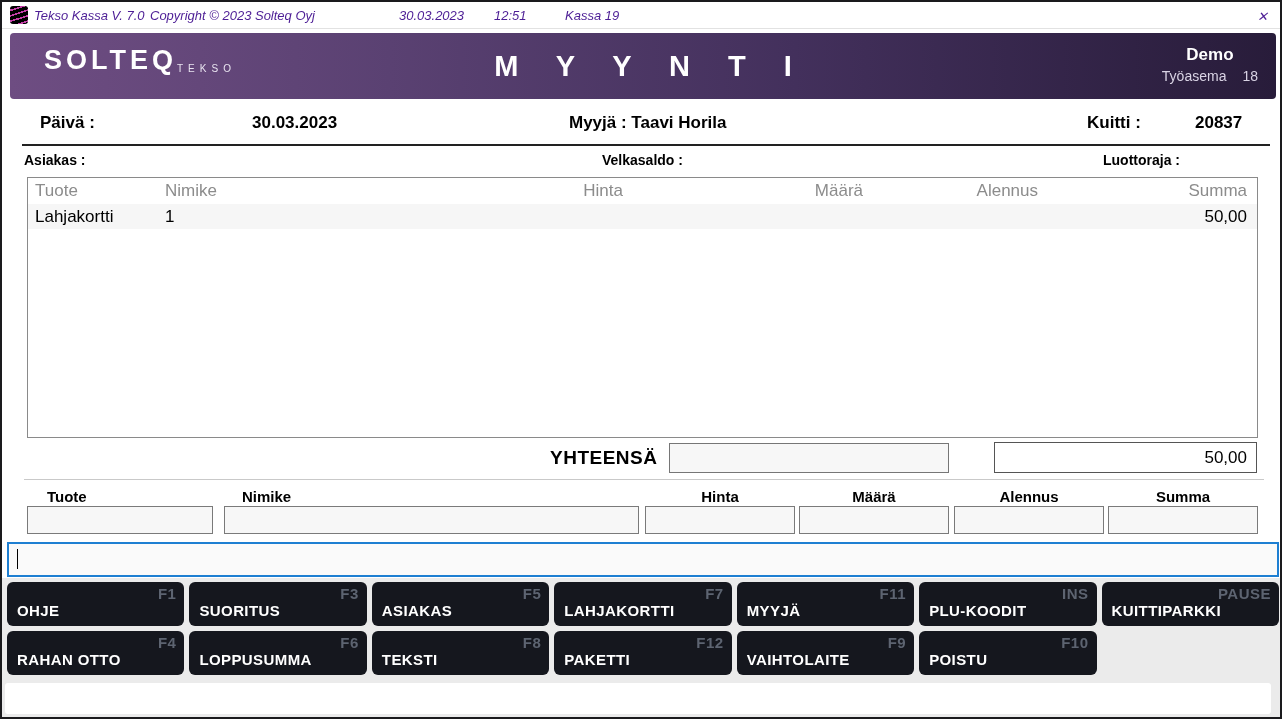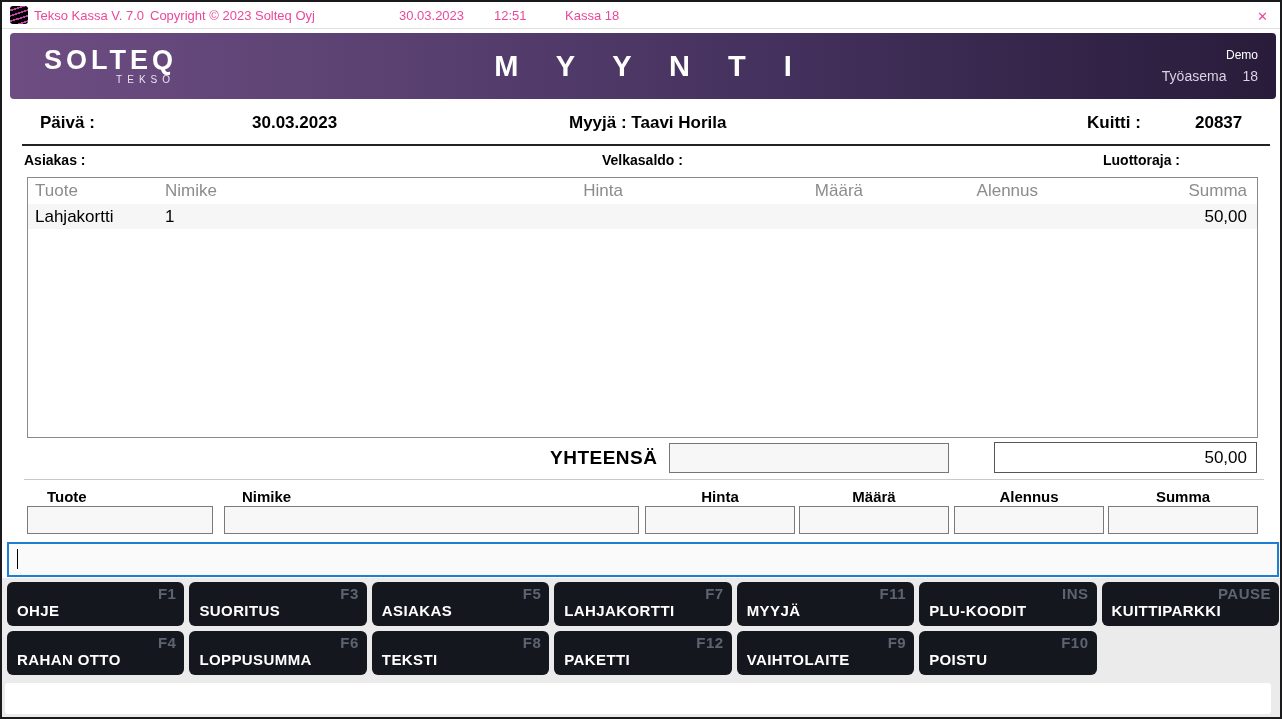--- a/index.html
+++ b/index.html
@@ -3,44 +3,44 @@
 <meta charset="utf-8">
 <style>
   html,body{margin:0;padding:0;background:#555;}
   *{box-sizing:border-box;font-family:"Liberation Sans",sans-serif;}
   .window{
     position:relative;width:1282px;height:719px;background:#fff;
     border:2px solid #1a1a1d;overflow:hidden;
   }
   
   .titlebar{position:absolute;top:0;left:0;right:0;height:27px;background:#fff;border-bottom:1px solid #e2e2e2;}
-  .titlebar span{position:absolute;top:6px;font-size:13px;color:#ec4899;white-space:nowrap;}
+  .titlebar span{position:absolute;top:6px;font-size:13px;color:#4c1d95;white-space:nowrap;font-style:italic;}
   .app-icon{position:absolute;top:4px;left:8px;width:18px;height:18px;border-radius:3px;
     background:repeating-linear-gradient(-18deg,#000 0 2px,#c43fa8 2px 3.6px,#000 3.6px 5.2px);}
   .tb-title{left:32px;}
   .tb-copy{left:148px;}
   .tb-date{left:397px;}
   .tb-time{left:492px;}
   .tb-kassa{left:563px;}
   .tb-close{position:absolute;top:4px;right:12px;font-size:15px;color:#222;cursor:default;line-height:18px;}
   
   .header{
     position:absolute;top:31px;left:8px;width:1266px;height:66px;border-radius:4px;
     background:linear-gradient(90deg,#6e4d82 0%,#5a4172 30%,#43305c 62%,#281c3a 100%);
     color:#fff;
   }
-  .logo{position:absolute;left:34px;top:13px;display:flex;flex-direction:column;align-items:flex-end;}
+  .logo{position:absolute;left:34px;top:13px;display:flex;flex-direction:row;align-items:flex-end;}
   .logo-primary{font-size:27px;font-weight:bold;letter-spacing:4px;line-height:28px;}
   .logo-secondary{font-size:10px;letter-spacing:5px;color:#e9e4f0;margin-top:0px;padding-right:2px;}
   .header-title{
     position:absolute;left:0;right:0;top:17px;text-align:center;
     font-size:29px;font-weight:bold;letter-spacing:15px;text-indent:15px;
   }
   .header-right{position:absolute;right:18px;top:12px;text-align:right;}
-  .header-mode{font-size:12px;font-weight:normal;line-height:20px;}
+  .header-mode{font-size:17px;font-weight:bold;line-height:20px;text-align:center;}
   .header-ws{font-size:14px;color:#d9d3e4;margin-top:3px;}
   .header-ws .ws-num{margin-left:16px;}
   
   .abs{position:absolute;white-space:nowrap;}
   .info-label{font-weight:bold;font-size:17px;color:#000;}
   .sub-label{font-weight:bold;font-size:14px;color:#000;}
   .rule{position:absolute;left:20px;width:1248px;height:2px;background:#222;}
   .divider{position:absolute;left:22px;width:1240px;height:1px;background:#c9c9c9;}
   
   .sale-table{
@@ -104,21 +104,21 @@
 <body>
 
 <div class="window">
 
   <div class="titlebar">
     <div class="app-icon"></div>
     <span class="tb-title">Tekso Kassa V. 7.0</span>
     <span class="tb-copy">Copyright © 2023 Solteq Oyj</span>
     <span class="tb-date">30.03.2023</span>
     <span class="tb-time">12:51</span>
-    <span class="tb-kassa">Kassa 18</span>
+    <span class="tb-kassa">Kassa 19</span>
     <span class="tb-close">✕</span>
   </div>
 
   <div class="header">
     <div class="logo">
       <span class="logo-primary">SOLTEQ</span>
       <span class="logo-secondary">TEKSO</span>
     </div>
     <div class="header-title">M Y Y N T I</div>
     <div class="header-right">

